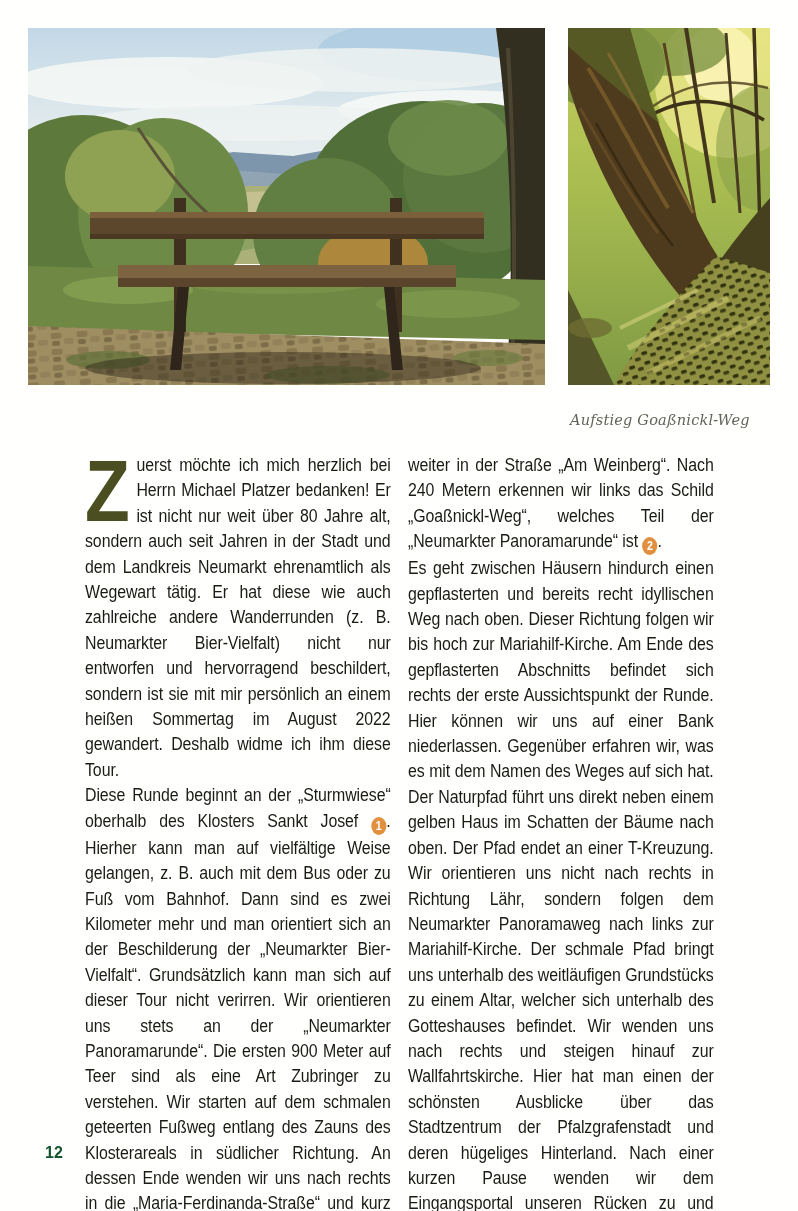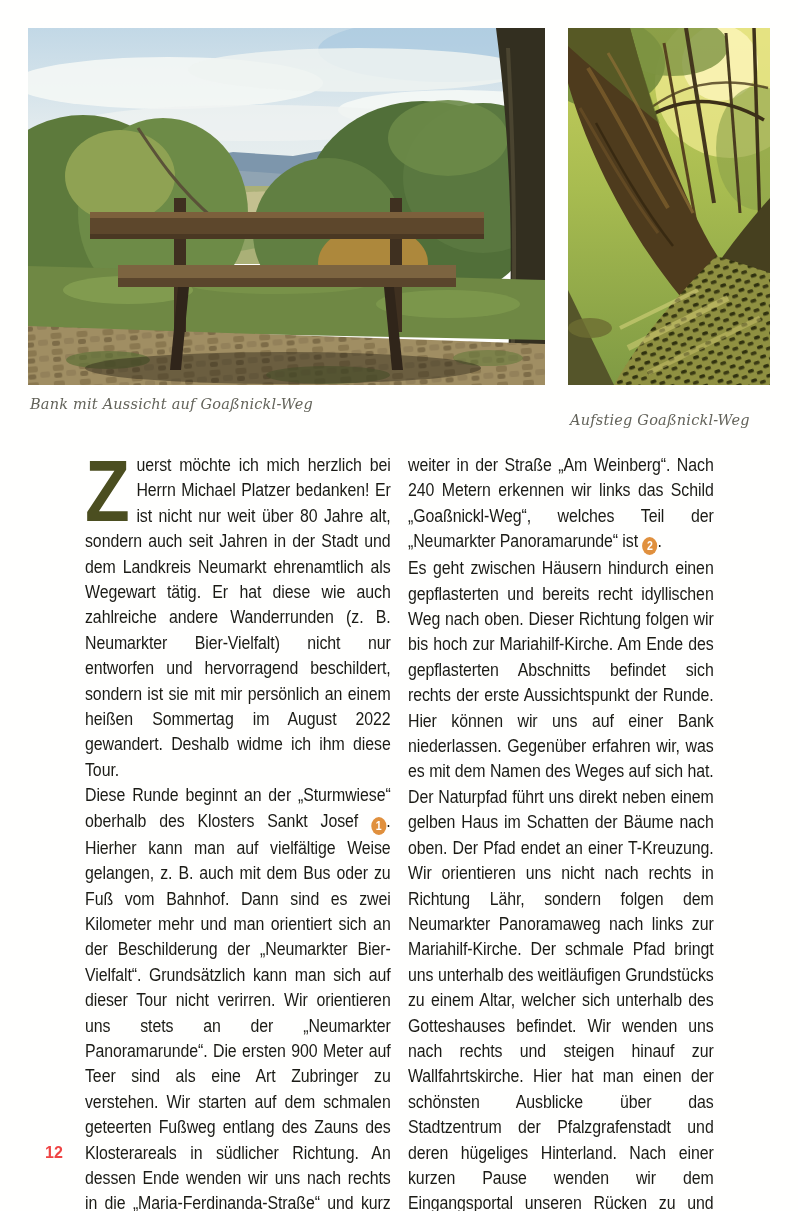--- a/index.html
+++ b/index.html
@@ -39,21 +39,21 @@
   }
   .badge {
     display:inline-flex; justify-content:center; align-items:center;
     width:18px; height:18px; border-radius:50%;
     background:#e0903e; color:#ffffff;
     font-size:12.5px; font-weight:bold; line-height:18px;
     vertical-align:-3px;
   }
   .page-number {
     position:absolute; left:45px; top:1144px;
-    font-size:16px; font-weight:bold; color:#ef4444;
+    font-size:16px; font-weight:bold; color:#14532d;
   }
 </style>
 </head>
 <body>
 
 <div class="page">
 
   <div class="photo photo-left">
     <svg viewBox="0 0 517 357" preserveAspectRatio="none">
       <defs>
@@ -154,21 +154,20 @@
       <path d="M202,170 L202,252 L148,238 C165,214 184,190 202,170 Z" fill="#46401f"></path>
       <path d="M148,228 C115,262 75,305 46,357 L202,357 L202,245 C182,238 163,232 148,228 Z" fill="url(#cobble)"></path>
       <path d="M60,320 L160,270" stroke="#d9d27a" stroke-width="6" opacity="0.5"></path>
       <path d="M80,345 L192,290" stroke="#cfc970" stroke-width="5" opacity="0.45"></path>
       <path d="M52,300 L130,262" stroke="#e2da85" stroke-width="4" opacity="0.5"></path>
       <path d="M0,262 L46,357 L0,357 Z" fill="#55552a"></path>
       <ellipse cx="22" cy="300" rx="22" ry="10" fill="#6d6d32" opacity="0.8"></ellipse>
     </svg>
   </div>
 
-  <div class="caption caption-left">Bank mit Aussicht auf Goaßnickl-Weg</div>
   <div class="caption caption-right">Aufstieg Goaßnickl-Weg</div>
 
   <div class="col col-left" lang="de">
       <p><span class="dropcap" style="color: rgb(75, 78, 32);">Z</span>uerst möchte ich mich herzlich bei Herrn Michael Platzer bedanken! Er ist nicht nur weit über 80 Jahre alt, sondern auch seit Jahren in der Stadt und dem Landkreis Neumarkt ehrenamtlich als Wegewart tätig. Er hat diese wie auch zahlreiche andere Wanderrunden (z. B. Neumarkter Bier-Vielfalt) nicht nur entworfen und hervorragend beschildert, sondern ist sie mit mir persönlich an einem heißen Sommertag im August 2022 gewandert. Deshalb widme ich ihm diese Tour.</p>
       <p>Diese Runde beginnt an der „Sturmwiese“ oberhalb des Klosters Sankt Josef <span class="badge" style="background: rgb(224, 144, 62);">1</span>. Hierher kann man auf vielfältige Weise gelangen, z. B. auch mit dem Bus oder zu Fuß vom Bahnhof. Dann sind es zwei Kilometer mehr und man orientiert sich an der Beschilderung der „Neumarkter Bier-Vielfalt“. Grundsätzlich kann man sich auf dieser Tour nicht verirren. Wir orientieren uns stets an der „Neumarkter Panoramarunde“. Die ersten 900 Meter auf Teer sind als eine Art Zubringer zu verstehen. Wir starten auf dem schmalen geteerten Fußweg entlang des Zauns des Klosterareals in südlicher Richtung. An dessen Ende wenden wir uns nach rechts in die „Maria-Ferdinanda-Straße“ und kurz darauf links in die „Dr.-Rummel-Straße“. An der nächsten Kreuzung, wo wir dann am Rückweg ankommen werden, schlendern wir geradeaus</p>
     </div>
   <div class="col col-right" lang="de">
       <p>weiter in der Straße „Am Weinberg“. Nach 240 Metern erkennen wir links das Schild „Goaßnickl-Weg“, welches Teil der „Neumarkter Panoramarunde“ ist <span class="badge" style="background: rgb(224, 144, 62);">2</span>.</p>
       <p>Es geht zwischen Häusern hindurch einen gepflasterten und bereits recht idyllischen Weg nach oben. Dieser Richtung folgen wir bis hoch zur Mariahilf-Kirche. Am Ende des gepflasterten Abschnitts befindet sich rechts der erste Aussichtspunkt der Runde. Hier können wir uns auf einer Bank niederlassen. Gegenüber erfahren wir, was es mit dem Namen des Weges auf sich hat. Der Naturpfad führt uns direkt neben einem gelben Haus im Schatten der Bäume nach oben. Der Pfad endet an einer T-Kreuzung. Wir orientieren uns nicht nach rechts in Richtung Lähr, sondern folgen dem Neumarkter Panoramaweg nach links zur Mariahilf-Kirche. Der schmale Pfad bringt uns unterhalb des weitläufigen Grundstücks zu einem Altar, welcher sich unterhalb des Gotteshauses befindet. Wir wenden uns nach rechts und steigen hinauf zur Wallfahrtskirche. Hier hat man einen der schönsten Ausblicke über das Stadtzentrum der Pfalzgrafenstadt und deren hügeliges Hinterland. Nach einer kurzen Pause wenden wir dem Eingangsportal unseren Rücken zu und nehmen den Fußweg rechts, an einem weiteren Altar</p>
     </div>

